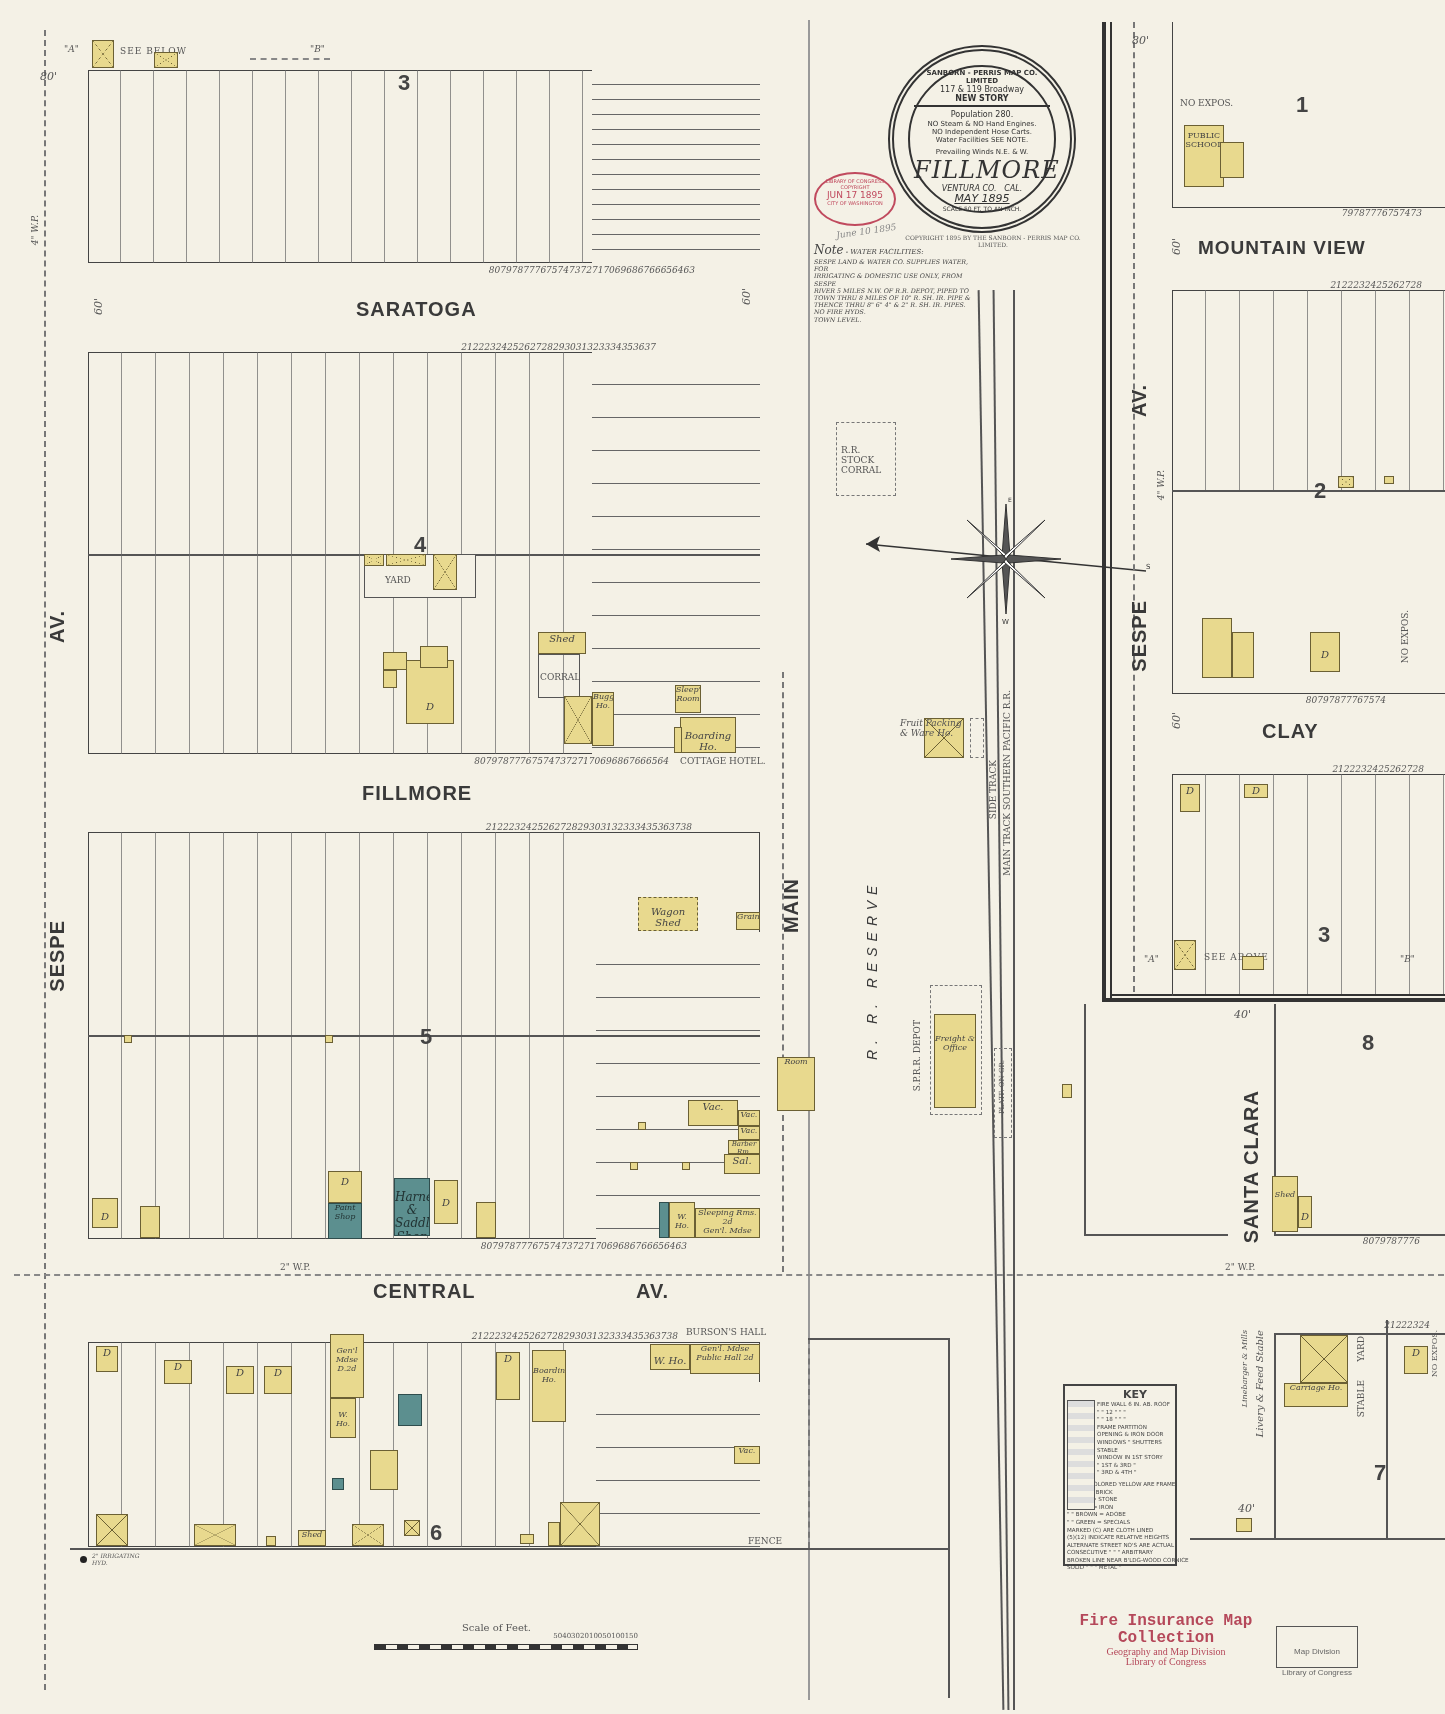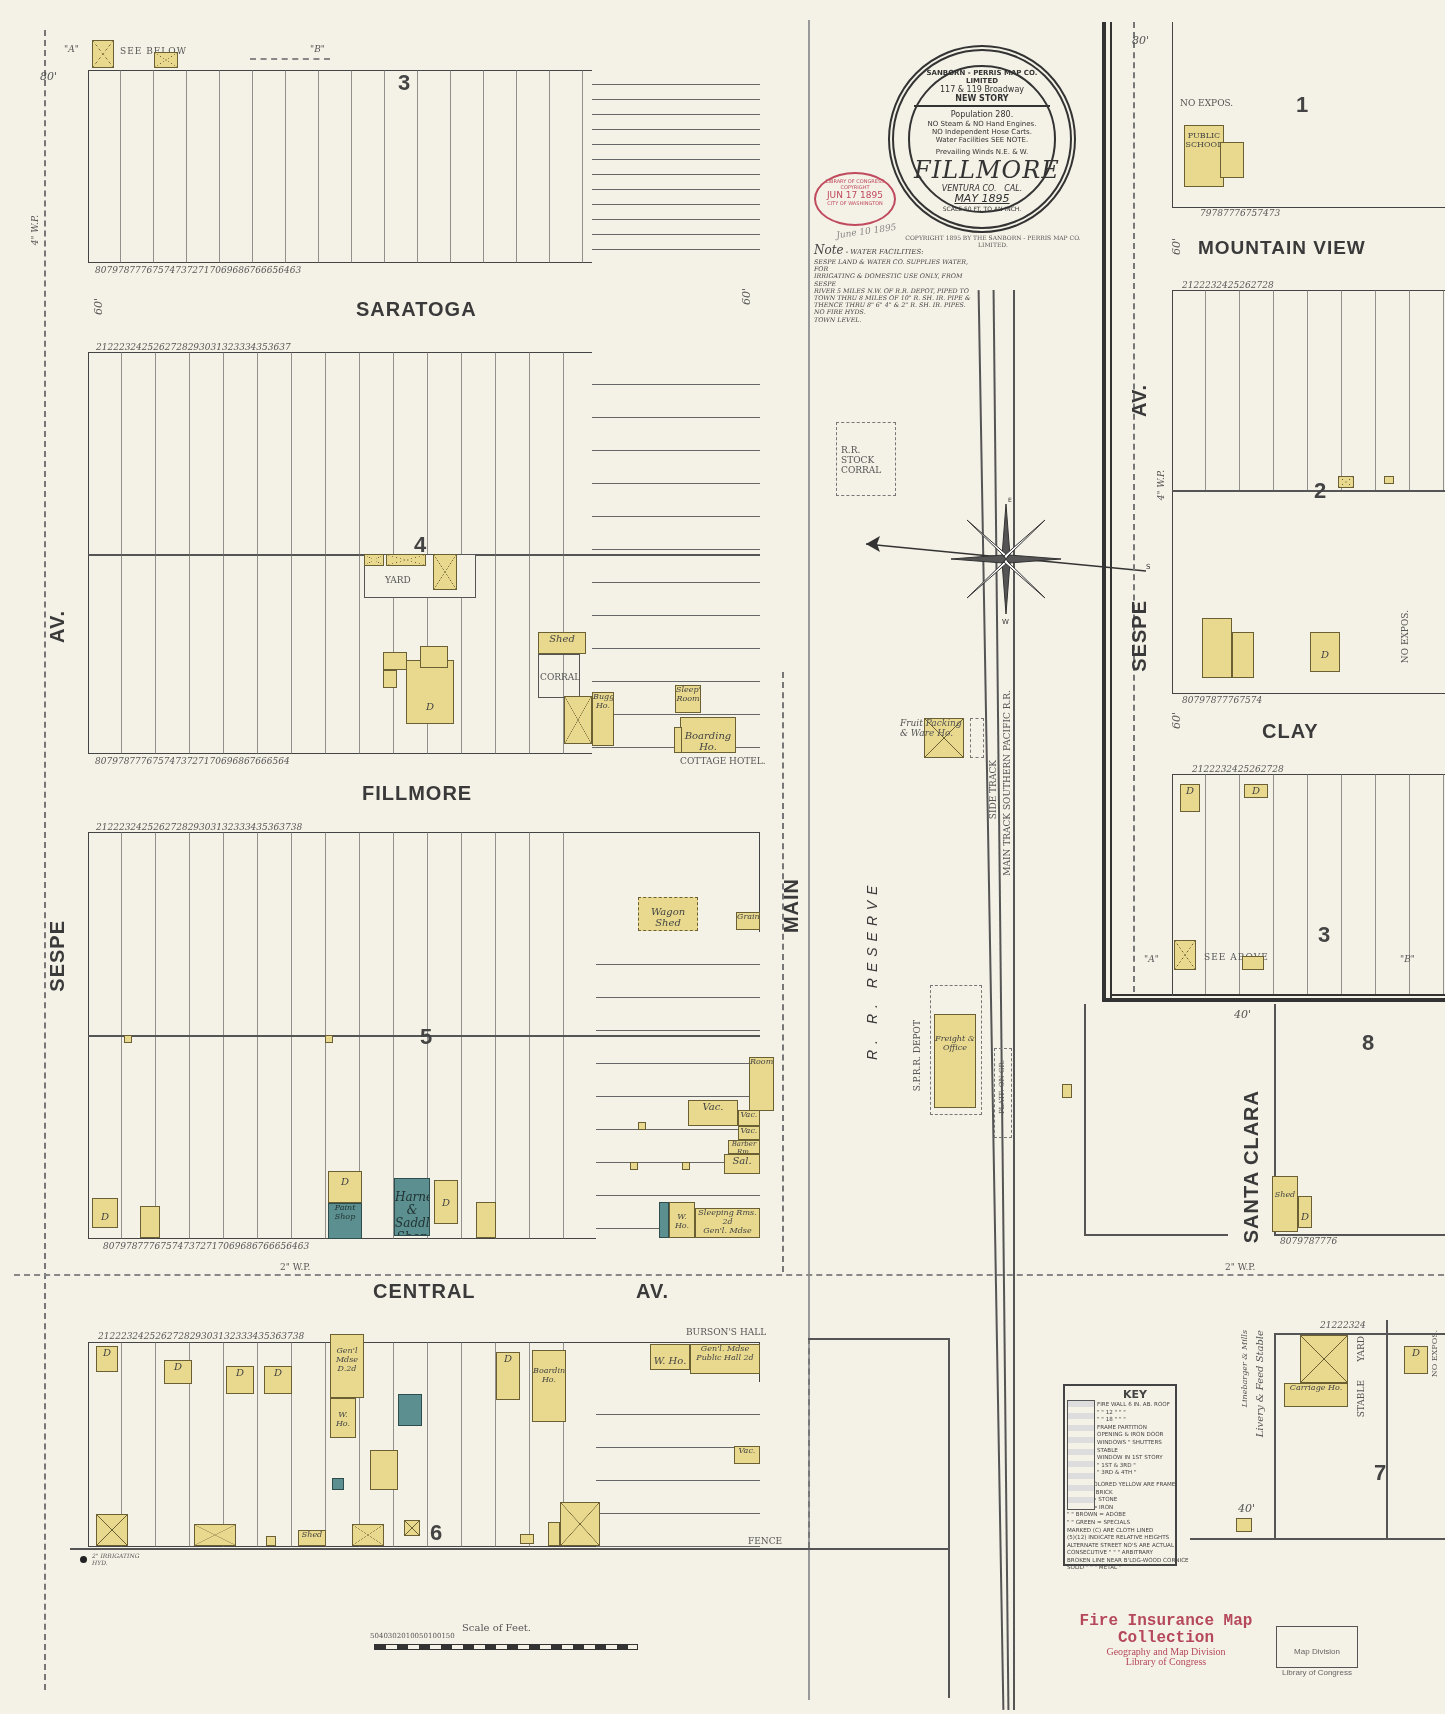--- a/index.html
+++ b/index.html
@@ -10,21 +10,21 @@
   .dash-h{position:absolute;height:0;border-top:2px dashed #888;}
   .block{position:absolute;border:1.5px solid #444;box-sizing:border-box;}
   .bld{position:absolute;background:#e8d98e;border:1px solid #6b6034;box-sizing:border-box;font-family:"DejaVu Serif",serif;font-style:italic;font-size:10px;color:#444;text-align:center;line-height:1.1;overflow:hidden;}
   .bld.stone{background:#5c8f8f;border-color:#2f4d4d;color:#233;}
   .bld.x{background-image:linear-gradient(to top right,transparent 49%,#6b6034 50%,transparent 51%),linear-gradient(to bottom right,transparent 49%,#6b6034 50%,transparent 51%);}
   .outb{position:absolute;border:1.5px dashed #777;box-sizing:border-box;font-family:"DejaVu Serif",serif;font-style:italic;font-size:9px;color:#555;}
   .street{position:absolute;font-family:"Liberation Sans",sans-serif;font-weight:bold;font-size:20px;letter-spacing:1px;color:#3a3a3a;}
   .vert{writing-mode:vertical-rl;transform:rotate(180deg);}
   .blocknum{position:absolute;font-family:"Liberation Sans",sans-serif;font-weight:bold;font-size:22px;color:#444;}
   .small{position:absolute;font-family:"DejaVu Serif",serif;font-style:italic;font-size:9px;color:#555;}
-  .lotnums{position:absolute;display:flex;justify-content:flex-start;font-family:"DejaVu Serif",serif;font-style:italic;font-size:9px;color:#555;}
+  .lotnums{position:absolute;display:flex;justify-content:flex-end;font-family:"DejaVu Serif",serif;font-style:italic;font-size:9px;color:#555;}
   .cartouche{position:absolute;left:888px;top:45px;width:188px;height:188px;border-radius:50%;border:6px double #333;box-sizing:border-box;background:#f4f1e6;text-align:center;}
   .cartouche .inner{position:absolute;left:14px;top:14px;right:14px;bottom:14px;border-radius:50%;border:2px solid #333;}
   .cart-line{font-family:"DejaVu Sans",sans-serif;font-size:8px;color:#333;line-height:1.15;}
   .stamp{position:absolute;border:2px solid #c04a5e;border-radius:50%;color:#c04a5e;font-family:"DejaVu Sans",sans-serif;text-align:center;}
   .key{position:absolute;left:1063px;top:1384px;width:114px;height:182px;border:2px solid #444;background:#f4f1e6;font-family:"DejaVu Sans",sans-serif;font-size:5.6px;color:#444;box-sizing:border-box;padding:2px;}
   .key .t{font-weight:bold;font-size:11px;text-align:center;margin-left:30px;}
   .key .row{white-space:nowrap;line-height:7.6px;}
   .rail{position:absolute;width:2px;background:#555;}
 </style>
 </head>
@@ -158,21 +158,21 @@
     <span>37</span>
     <span>38</span>
 </div>
 <div class="block" style="left:88px;top:832px;width:672px;height:407px;"></div>
 <div class="line" style="left:88px;top:832px;width:508px;height:407px;background:repeating-linear-gradient(to right,transparent 0 33px,#666 33px 34px);opacity:.7;"></div>
 <div class="line" style="left:596px;top:932px;width:164px;height:307px;background:repeating-linear-gradient(to bottom,#f4f1e6 0 32px,#666 32px 33px);"></div>
 <div class="line" style="left:88px;top:1035px;width:672px;height:1.5px;"></div>
 <div class="blocknum" style="left:420px;top:1024px;">5</div>
 <div class="bld" style="left:638px;top:897px;width:60px;height:34px;padding-top:8px;border-style:dashed;">Wagon Shed</div>
 <div class="bld" style="left:736px;top:912px;width:24px;height:18px;font-size:8px;">Grain</div>
-<div class="bld" style="left:749px;top:1057px;width:25px;height:54px;font-size:8px;">Room</div>
+<div class="bld" style="left:777px;top:1057px;width:38px;height:54px;font-size:8px;">Room</div>
 <div class="bld" style="left:688px;top:1100px;width:50px;height:26px;">Vac.</div>
 <div class="bld" style="left:738px;top:1110px;width:22px;height:16px;font-size:8px;">Vac.</div>
 <div class="bld" style="left:738px;top:1126px;width:22px;height:14px;font-size:8px;">Vac.</div>
 <div class="bld" style="left:728px;top:1140px;width:32px;height:14px;font-size:7px;">Barber Rm.</div>
 <div class="bld" style="left:724px;top:1154px;width:36px;height:20px;">Sal.</div>
 <div class="bld" style="left:638px;top:1122px;width:8px;height:8px;"></div>
 <div class="bld" style="left:630px;top:1162px;width:8px;height:8px;"></div>
 <div class="bld" style="left:682px;top:1162px;width:8px;height:8px;"></div>
 <div class="bld" style="left:124px;top:1035px;width:8px;height:8px;"></div>
 <div class="bld" style="left:325px;top:1035px;width:8px;height:8px;"></div>

